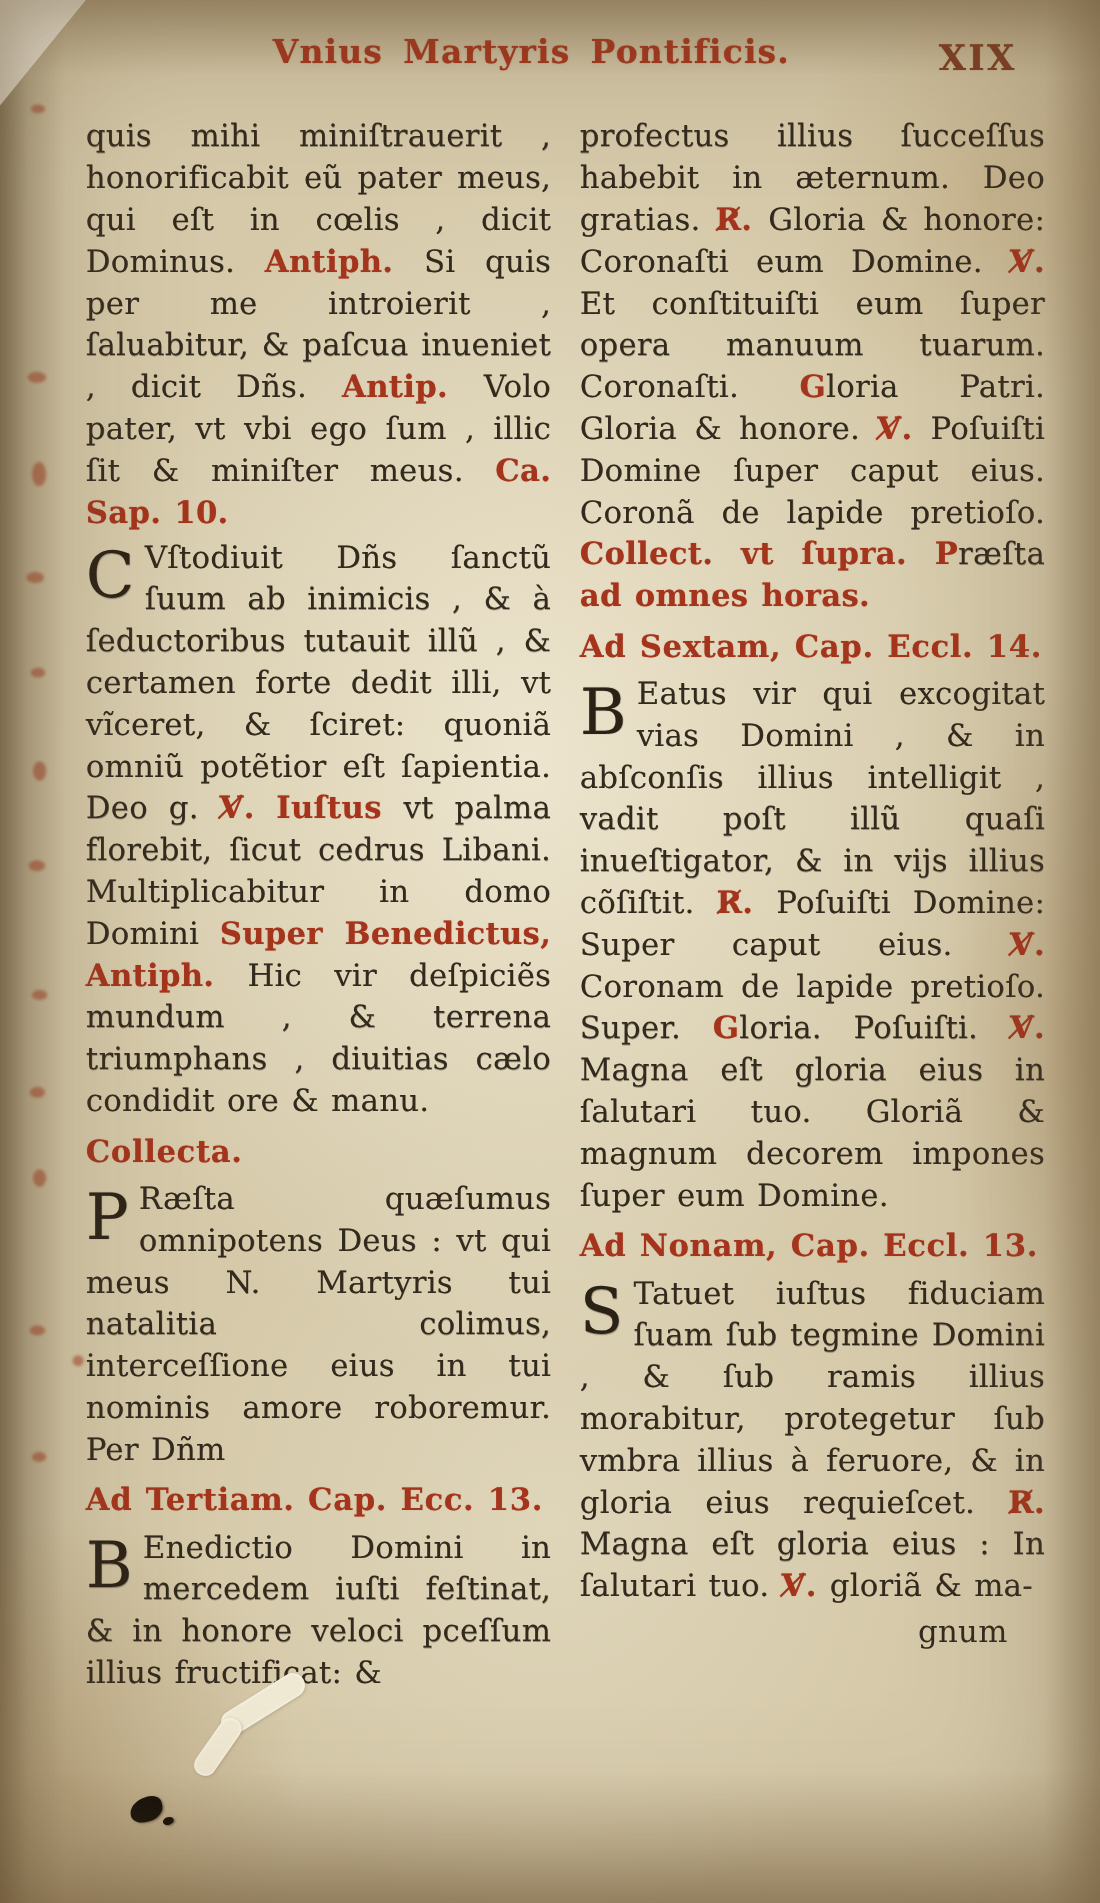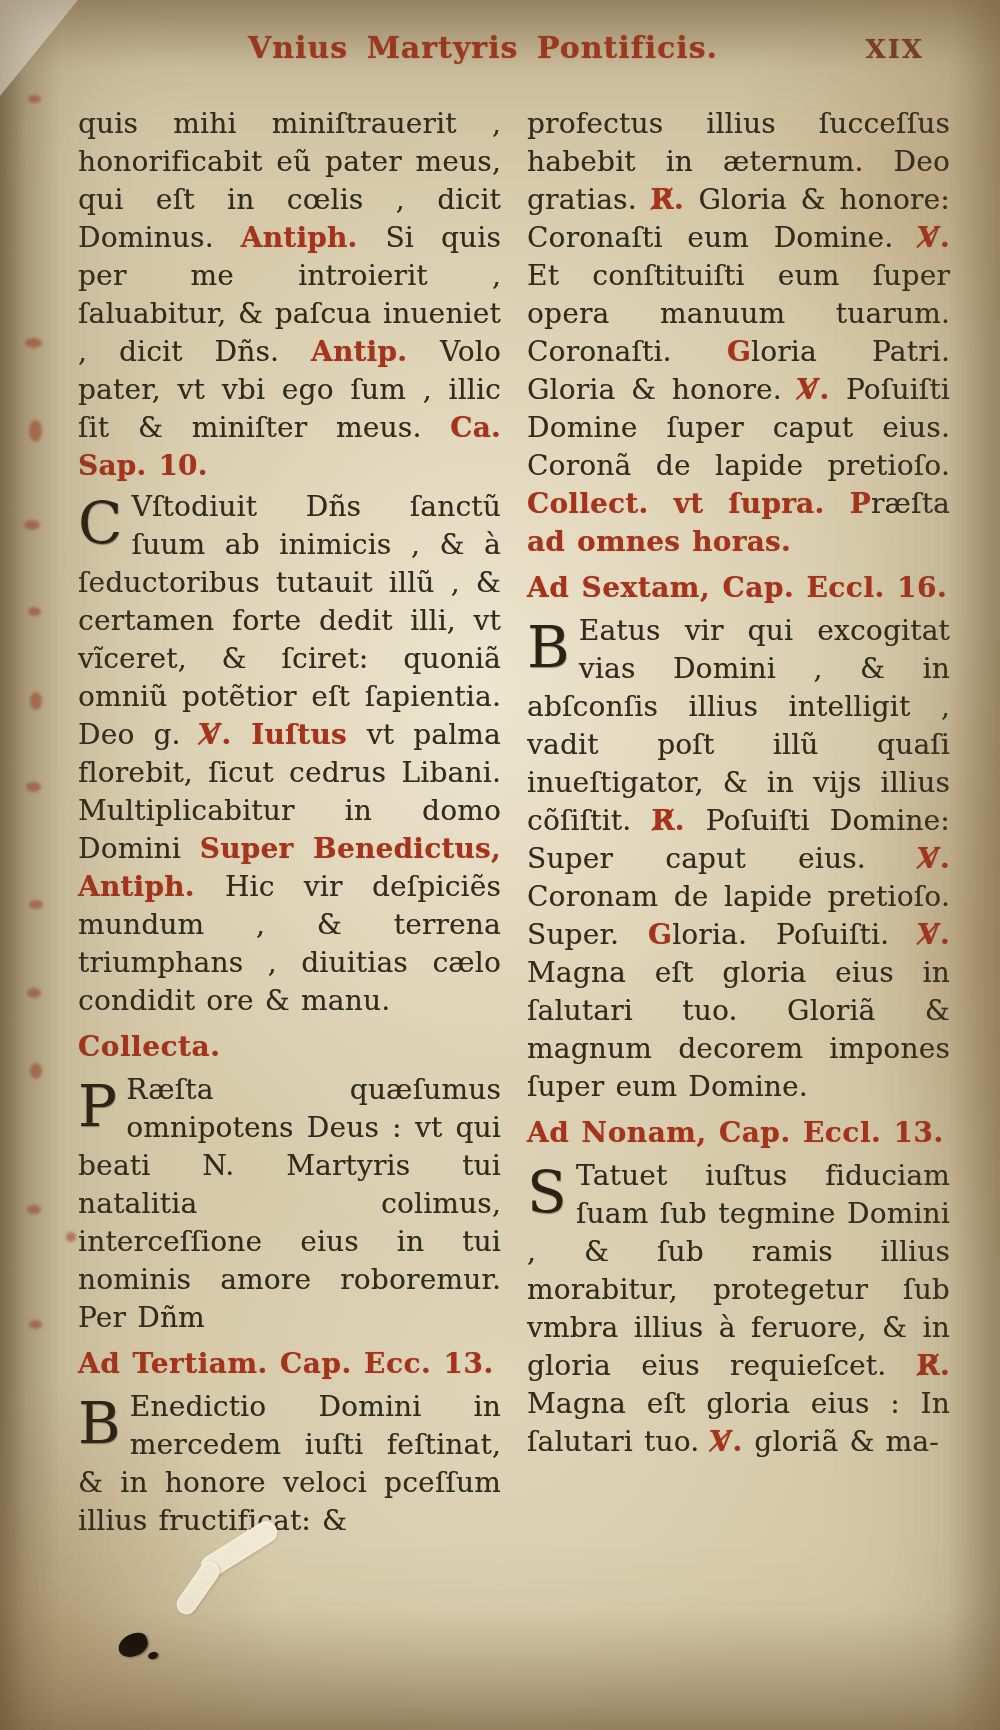--- a/index.html
+++ b/index.html
@@ -40,21 +40,21 @@
   .content { position: absolute; left: 78px; right: 50px; top: 28px; }
   .header { position: relative; height: 50px; }
   .title {
     position: absolute; left: 170px; top: 2px;
     color: var(--ink-red); font-weight: 700; font-size: 30px;
     letter-spacing: 1px; word-spacing: 7px;
     text-shadow: 0 0 1.2px rgba(164,52,28,.65);
   }
   .folio {
     position: absolute; right: 26px; top: 6px;
-    color: #7d3a22; font-weight: 700; font-size: 26px; letter-spacing: 2px;
+    color: #7d3a22; font-weight: 700; font-size: 32px; letter-spacing: 2px;
     text-shadow: 0 0 1px rgba(125,58,34,.6);
     text-align: right;
   }
   .columns { display: flex; gap: 26px; margin-top: 27px; }
   .column {
     flex: 1; min-width: 0;
     text-align: justify; hyphens: none;
     font-size: 28px; line-height: 38px;
     color: var(--ink-black);
     word-spacing: 2px; letter-spacing: .2px;
@@ -122,30 +122,31 @@
   <div class="content">
     <div class="header">
       <span class="title">Vnius Martyris Pontificis.</span>
       <span class="folio">XIX</span>
     </div>
     <div class="columns">
       <div class="column">
           <p class="para"><span class="seg black">quis mihi miniſtrauerit , honorificabit eũ pater meus, qui eſt in cœlis , dicit Dominus. </span><span class="seg red">Antiph. </span><span class="seg black">Si quis per me introierit , ſaluabitur, &amp; paſcua inueniet , dicit Dñs. </span><span class="seg red">Antip. </span><span class="seg black">Volo pater, vt vbi ego ſum , illic ſit &amp; miniſter meus. </span><span class="seg red">Ca. Sap. 10.</span></p>
           <p class="para"><span class="dropcap">C</span><span class="seg black">Vſtodiuit Dñs ſanctũ ſuum ab inimicis , &amp; à ſeductoribus tutauit illũ , &amp; certamen forte dedit illi, vt vĩceret, &amp; ſciret: quoniã omniũ potẽtior eſt ſapientia. Deo g. </span><span class="seg red">V̸. Iuſtus </span><span class="seg black">vt palma florebit, ſicut cedrus Libani. Multiplicabitur in domo Domini </span><span class="seg red">Super Benedictus, Antiph. </span><span class="seg black">Hic vir deſpiciẽs mundum , &amp; terrena triumphans , diuitias cælo condidit ore &amp; manu.</span></p>
           <p class="heading center"><span class="seg red">Collecta.</span></p>
-          <p class="para"><span class="dropcap">P</span><span class="seg black">Ræſta quæſumus omnipotens Deus : vt qui beati N. Martyris tui natalitia colimus, interceſſione eius in tui nominis amore roboremur. Per Dñm</span></p>
+          <p class="para"><span class="dropcap">P</span><span class="seg black">Ræſta quæſumus omnipotens Deus : vt qui meus N. Martyris tui natalitia colimus, interceſſione eius in tui nominis amore roboremur. Per Dñm</span></p>
           <p class="heading"><span class="seg red">Ad Tertiam. Cap. Ecc. 13.</span></p>
           <p class="para"><span class="dropcap">B</span><span class="seg black">Enedictio Domini in mercedem iuſti feſtinat, &amp; in honore veloci pceſſum illius fructificat: &amp;</span></p>
         </div>
       <div class="column">
           <p class="para"><span class="seg black">profectus illius ſucceſſus habebit in æternum. Deo gratias. </span><span class="seg red">R̸. </span><span class="seg black">Gloria &amp; honore: Coronaſti eum Domine. </span><span class="seg red">V̸. </span><span class="seg black">Et conſtituiſti eum ſuper opera manuum tuarum. Coronaſti. </span><span class="seg red">G</span><span class="seg black">loria Patri. Gloria &amp; honore. </span><span class="seg red">V̸. </span><span class="seg black">Poſuiſti Domine ſuper caput eius. Coronã de lapide pretioſo. </span><span class="seg red">Collect. vt ſupra. </span><span class="seg red">P</span><span class="seg black">ræſta </span><span class="seg red">ad omnes horas.</span></p>
-          <p class="heading"><span class="seg red">Ad Sextam, Cap. Eccl. 16.</span></p>
+          <p class="heading"><span class="seg red">Ad Sextam, Cap. Eccl. 14.</span></p>
           <p class="para"><span class="dropcap">B</span><span class="seg black">Eatus vir qui excogitat vias Domini , &amp; in abſconſis illius intelligit , vadit poſt illũ quaſi inueſtigator, &amp; in vijs illius cõſiſtit. </span><span class="seg red">R̸. </span><span class="seg black">Poſuiſti Domine: Super caput eius. </span><span class="seg red">V̸. </span><span class="seg black">Coronam de lapide pretioſo. Super. </span><span class="seg red">G</span><span class="seg black">loria. Poſuiſti. </span><span class="seg red">V̸. </span><span class="seg black">Magna eſt gloria eius in ſalutari tuo. Gloriã &amp; magnum decorem impones ſuper eum Domine.</span></p>
           <p class="heading"><span class="seg red">Ad Nonam, Cap. Eccl. 13.</span></p>
           <p class="para"><span class="dropcap">S</span><span class="seg black">Tatuet iuſtus fiduciam ſuam ſub tegmine Domini , &amp; ſub ramis illius morabitur, protegetur ſub vmbra illius à feruore, &amp; in gloria eius requieſcet. </span><span class="seg red">R̸. </span><span class="seg black">Magna eſt gloria eius : In ſalutari tuo. </span><span class="seg red">V̸. </span><span class="seg black">gloriã &amp; ma-</span></p>
+          <p class="catchword">gnum</p>
         </div>
     </div>
   </div>
 
   <div class="scuff a"></div>
   <div class="scuff b"></div>
   <div class="blot"></div>
   <div class="blot small"></div>
 
   <div class="vignette"></div>

